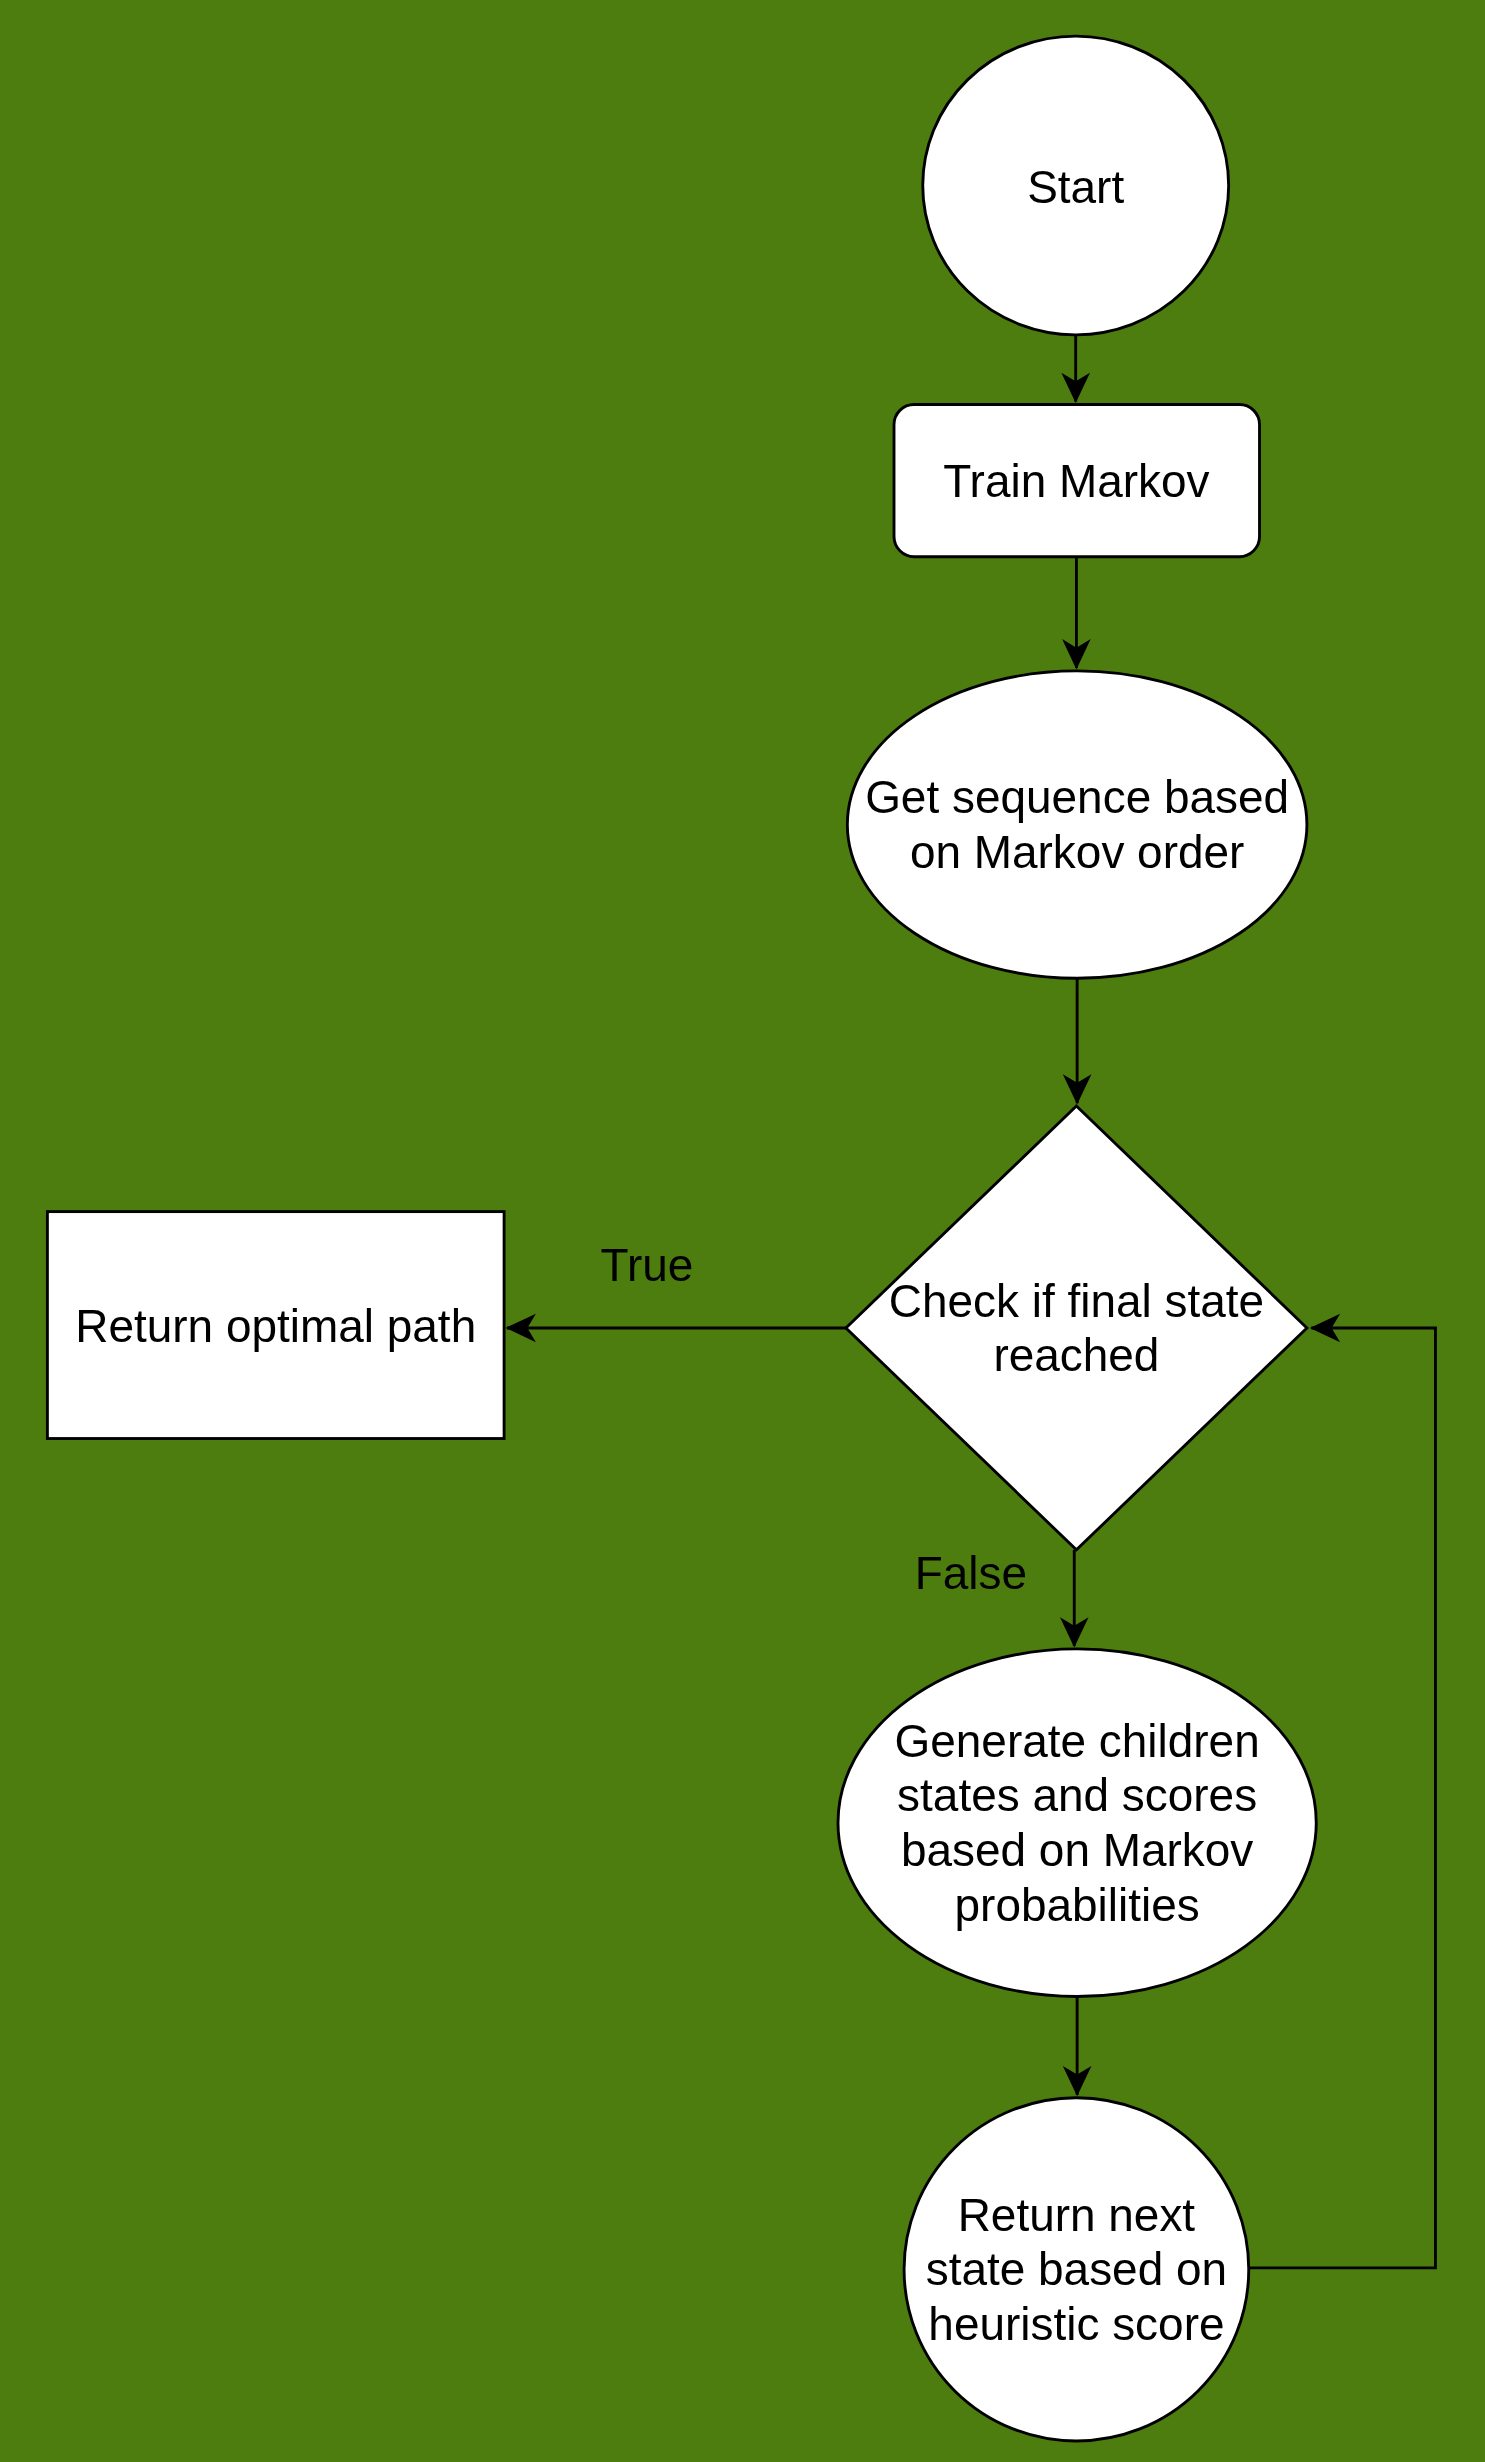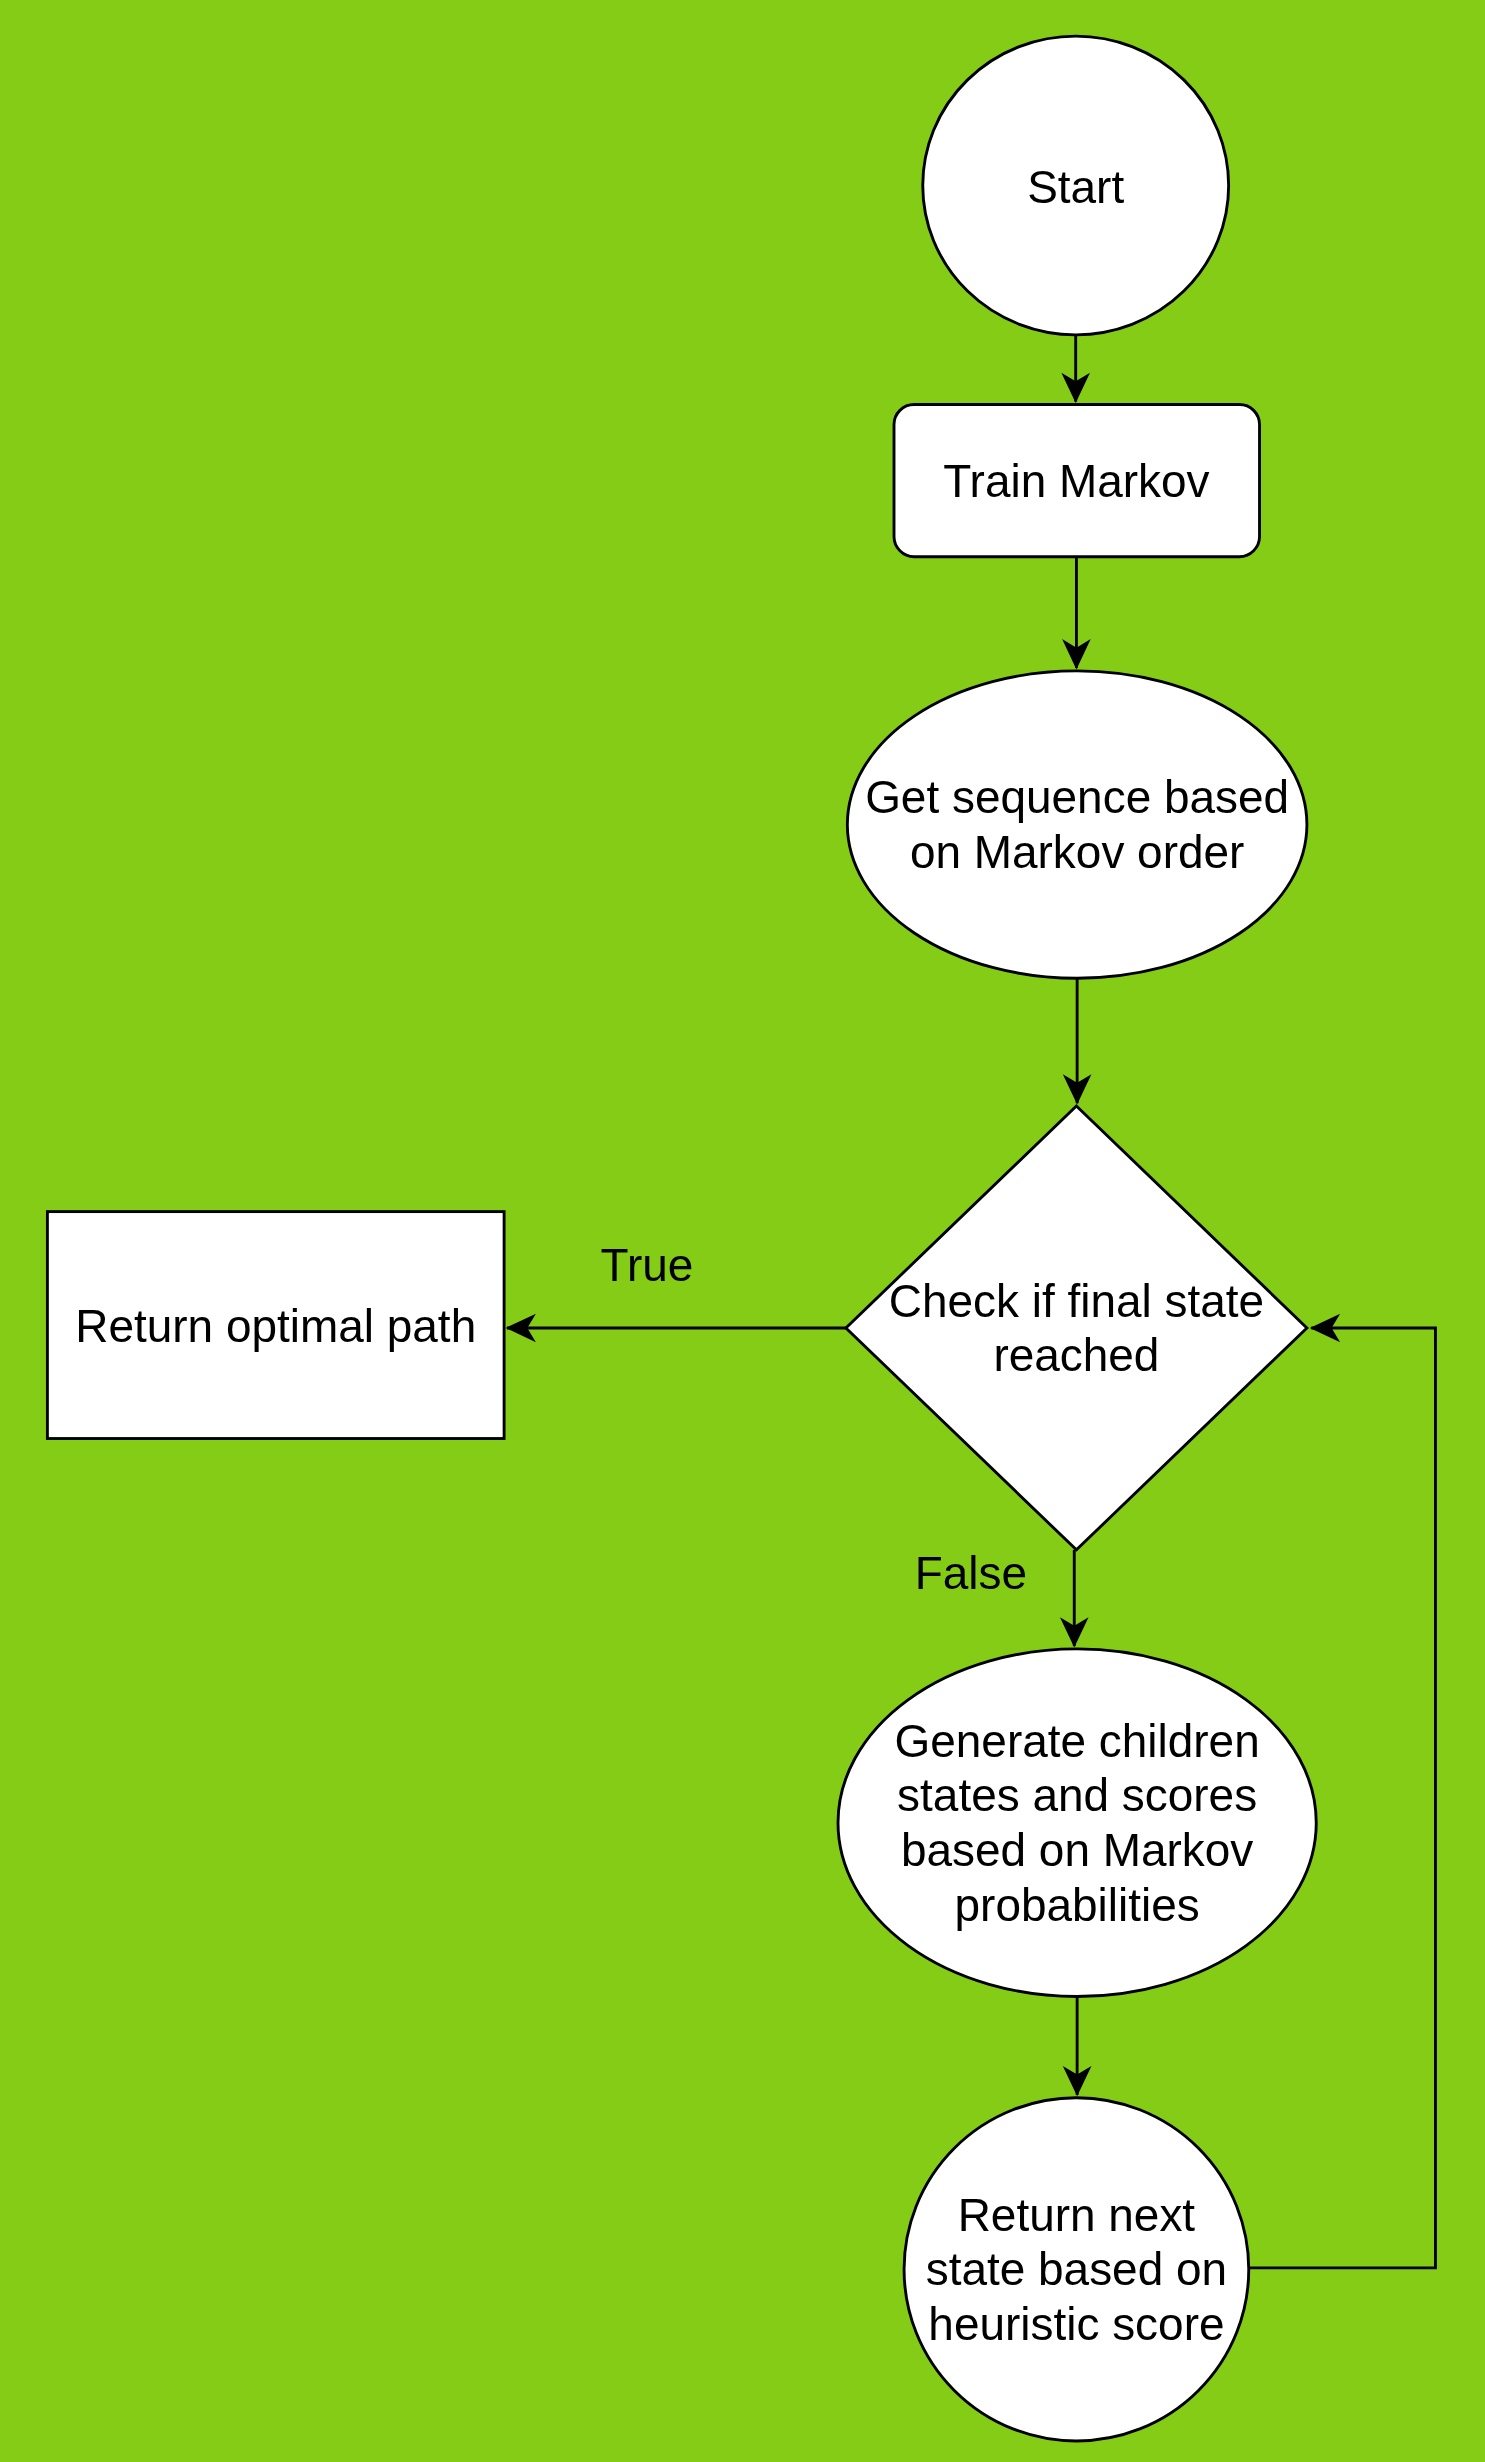--- a/index.html
+++ b/index.html
@@ -3,21 +3,21 @@
 <meta charset="utf-8">
 <style>
   html, body {
     margin: 0;
     padding: 0;
     background: #ffffff;
   }
   .canvas {
     width: 1485px;
     height: 2462px;
-    background: #84cc16;
+    background: #4d7c0f;
     position: relative;
     text-decoration: underline;
   }
   svg { display: block; }
   .shape {
     fill: #ffffff;
     stroke: #000000;
     stroke-width: 4;
   }
   .edge {

